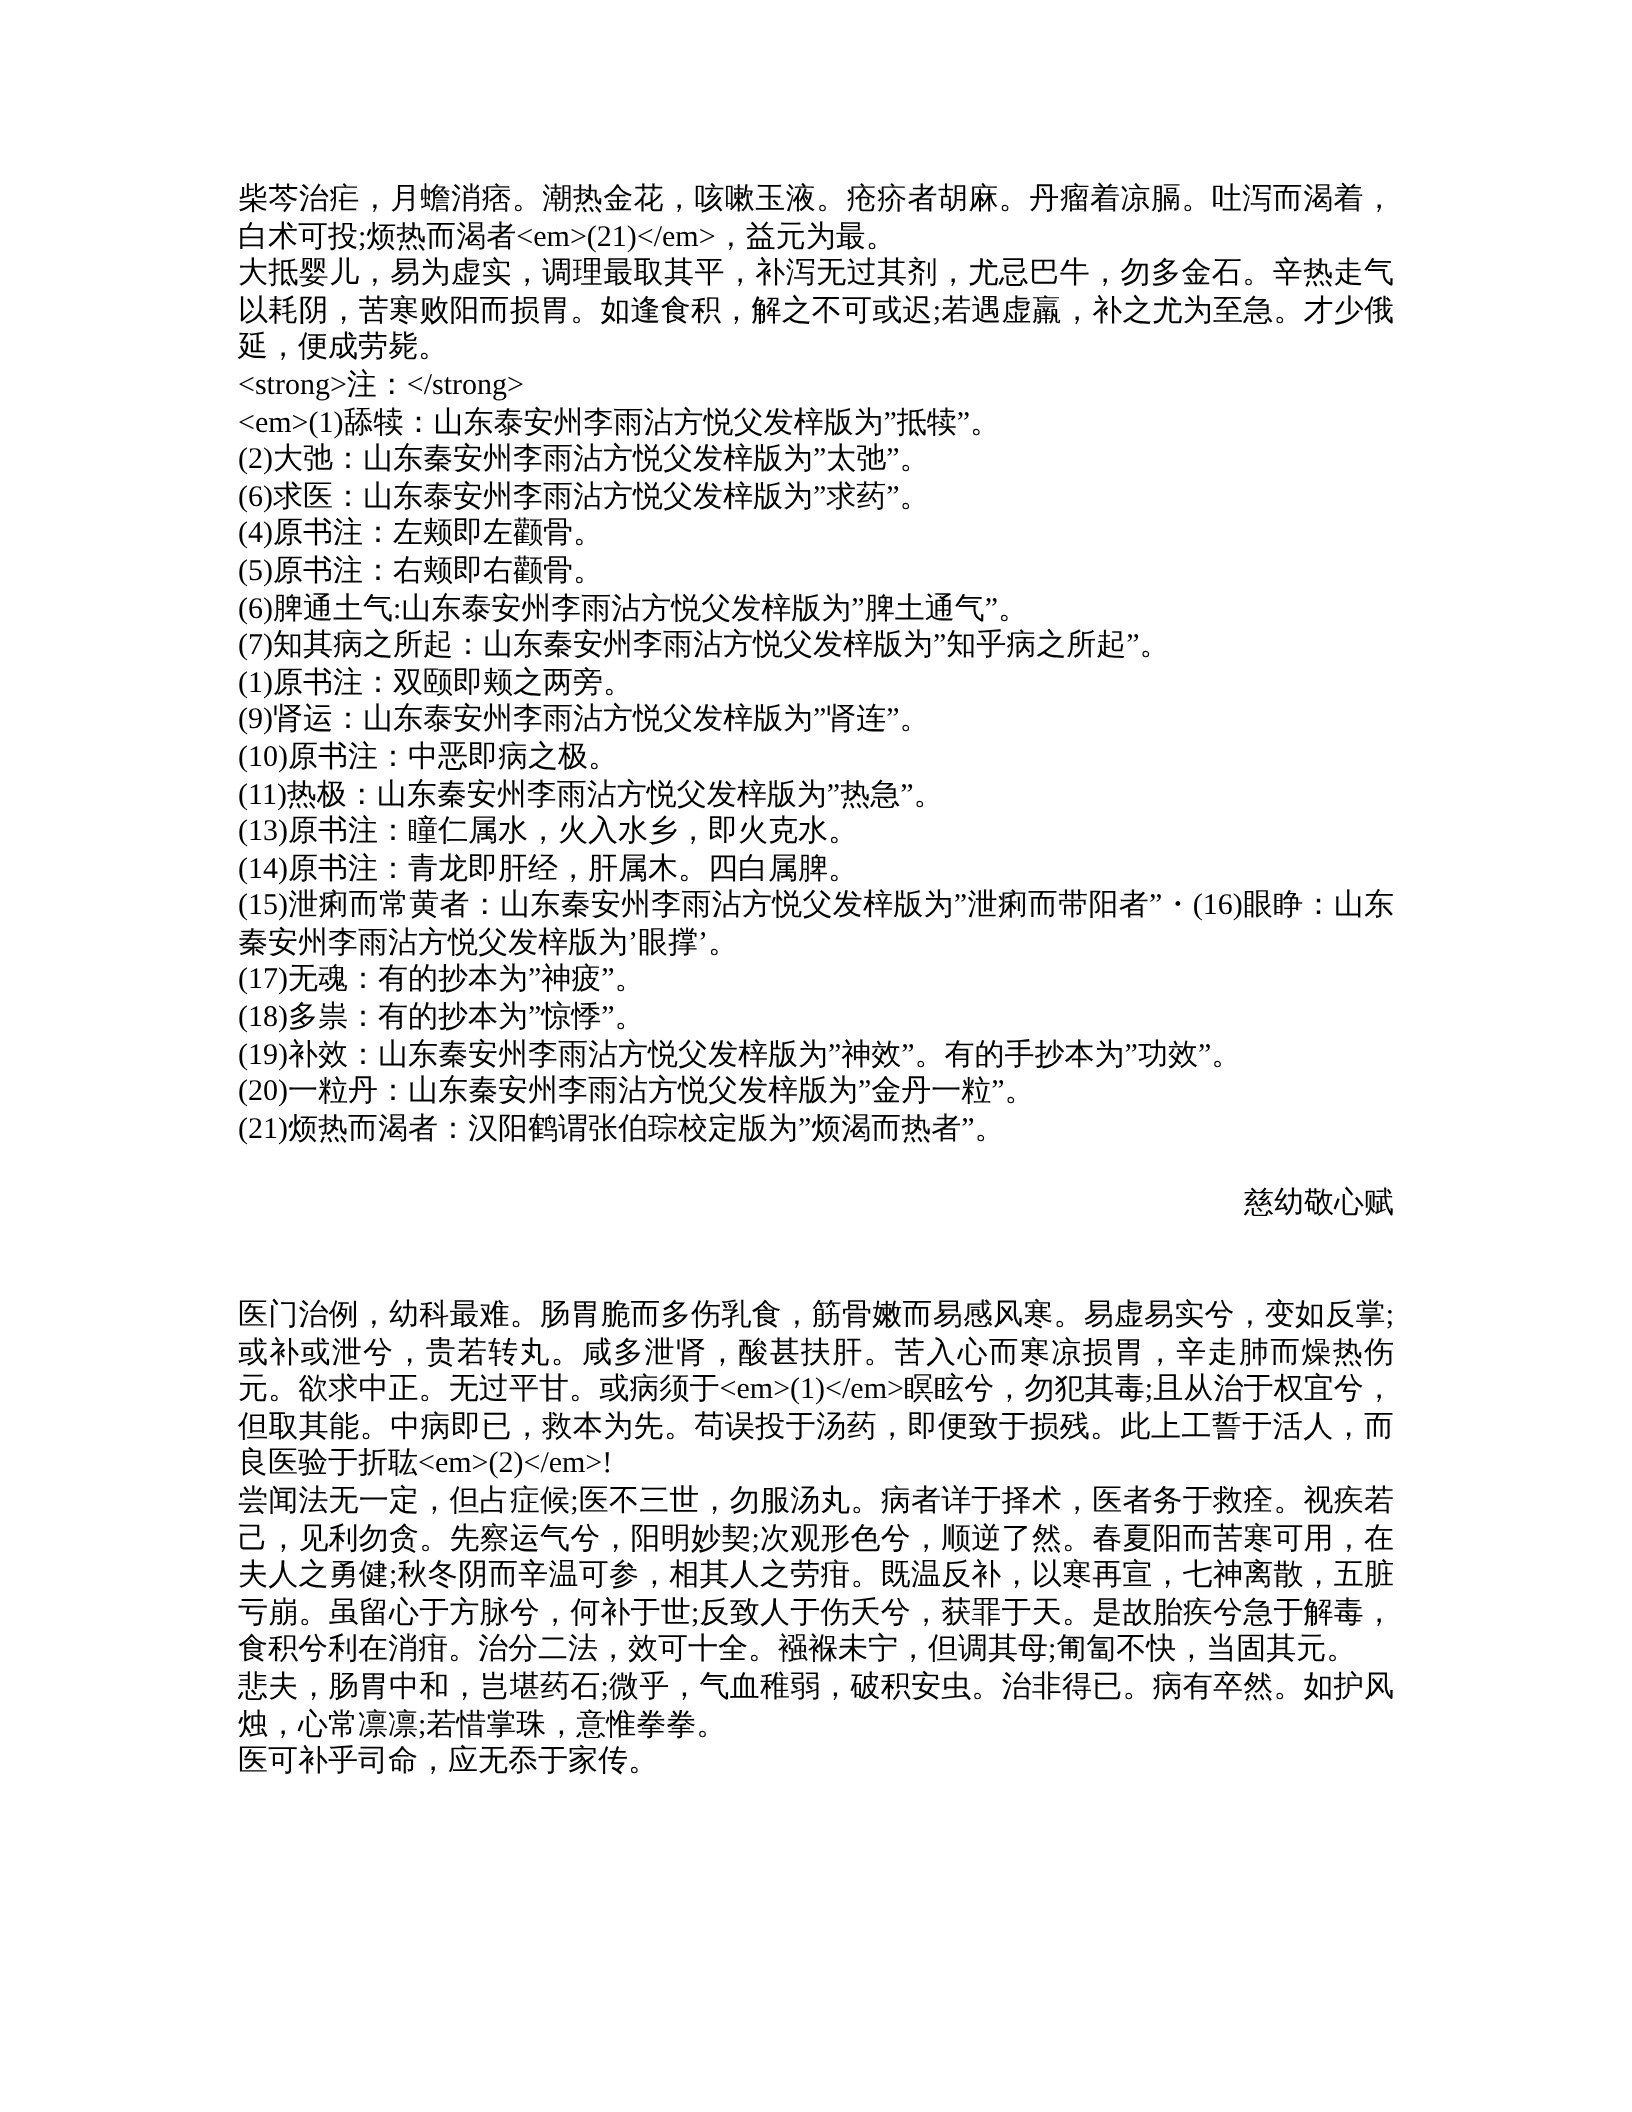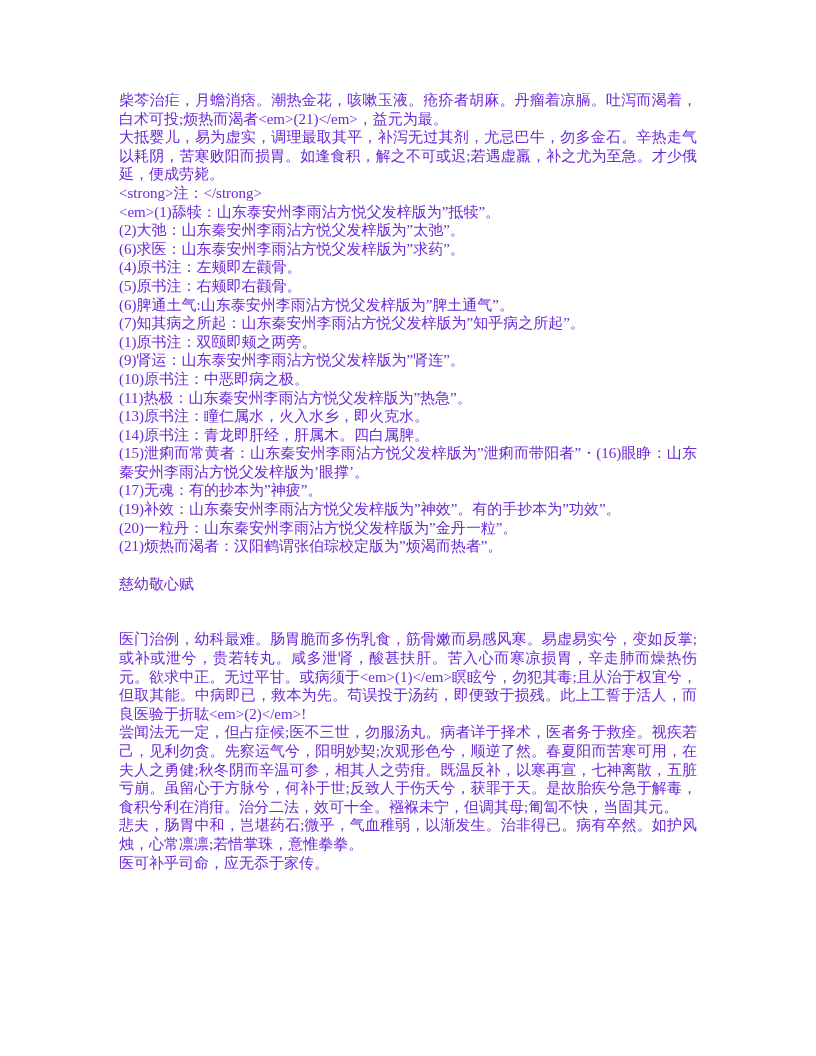--- a/index.html
+++ b/index.html
@@ -8,31 +8,31 @@
     width: 816px;
     height: 1056px;
     margin: 0 auto;
     background: #ffffff;
     box-sizing: border-box;
     padding: 91px 119px 0 119px;
     overflow: hidden;
     font-family: "Liberation Serif", "DejaVu Serif", serif;
     font-size: 15px;
     line-height: 18.6px;
-    color: #6d28d9;
+    color: #000000;
   }
   .page p {
     margin: 0;
     text-align: justify;
     word-break: break-all;
   }
   .page p.section-title {
     margin-top: 19px;
     margin-bottom: 37px;
-    text-align: left;
+    text-align: right;
   }
 </style>
 </head>
 <body>
 
 <div class="page">
   <p>柴芩治疟，月蟾消痞。潮热金花，咳嗽玉液。疮疥者胡麻。丹瘤着凉膈。吐泻而渴着，白术可投;烦热而渴者&lt;em&gt;(21)&lt;/em&gt;，益元为最。</p>
   <p>大抵婴儿，易为虚实，调理最取其平，补泻无过其剂，尤忌巴牛，勿多金石。辛热走气以耗阴，苦寒败阳而损胃。如逢食积，解之不可或迟;若遇虚羸，补之尤为至急。才少俄延，便成劳毙。</p>
   <p>&lt;strong&gt;注：&lt;/strong&gt;</p>
 
@@ -44,23 +44,24 @@
   <p>(6)脾通土气:山东泰安州李雨沾方悦父发梓版为”脾土通气”。</p>
   <p>(7)知其病之所起：山东秦安州李雨沾方悦父发梓版为”知乎病之所起”。</p>
   <p>(1)原书注：双颐即颊之两旁。</p>
   <p>(9)肾运：山东泰安州李雨沾方悦父发梓版为”肾连”。</p>
   <p>(10)原书注：中恶即病之极。</p>
   <p>(11)热极：山东秦安州李雨沾方悦父发梓版为”热急”。</p>
   <p>(13)原书注：瞳仁属水，火入水乡，即火克水。</p>
   <p>(14)原书注：青龙即肝经，肝属木。四白属脾。</p>
   <p>(15)泄痢而常黄者：山东秦安州李雨沾方悦父发梓版为”泄痢而带阳者”・(16)眼睁：山东秦安州李雨沾方悦父发梓版为’眼撑’。</p>
   <p>(17)无魂：有的抄本为”神疲”。</p>
+  <p>(18)多祟：有的抄本为”惊悸”。</p>
   <p>(19)补效：山东秦安州李雨沾方悦父发梓版为”神效”。有的手抄本为”功效”。</p>
   <p>(20)一粒丹：山东秦安州李雨沾方悦父发梓版为”金丹一粒”。</p>
   <p>(21)烦热而渴者：汉阳鹤谓张伯琮校定版为”烦渴而热者”。</p>
 
   <p class="section-title">慈幼敬心赋</p>
 
   <p>医门治例，幼科最难。肠胃脆而多伤乳食，筋骨嫩而易感风寒。易虚易实兮，变如反掌;或补或泄兮，贵若转丸。咸多泄肾，酸甚扶肝。苦入心而寒凉损胃，辛走肺而燥热伤元。欲求中正。无过平甘。或病须于&lt;em&gt;(1)&lt;/em&gt;瞑眩兮，勿犯其毒;且从治于权宜兮，但取其能。中病即已，救本为先。苟误投于汤药，即便致于损残。此上工誓于活人，而良医验于折耾&lt;em&gt;(2)&lt;/em&gt;!</p>
   <p>尝闻法无一定，但占症候;医不三世，勿服汤丸。病者详于择术，医者务于救痊。视疾若己，见利勿贪。先察运气兮，阳明妙契;次观形色兮，顺逆了然。春夏阳而苦寒可用，在夫人之勇健;秋冬阴而辛温可参，相其人之劳疳。既温反补，以寒再宣，七神离散，五脏亏崩。虽留心于方脉兮，何补于世;反致人于伤夭兮，获罪于天。是故胎疾兮急于解毒，食积兮利在消疳。治分二法，效可十全。襁褓未宁，但调其母;匍匐不快，当固其元。</p>
-  <p>悲夫，肠胃中和，岂堪药石;微乎，气血稚弱，以渐发生。治非得已。病有卒然。如护风烛，心常凛凛;若惜掌珠，意惟拳拳。</p>
+  <p>悲夫，肠胃中和，岂堪药石;微乎，气血稚弱，破积安虫。治非得已。病有卒然。如护风烛，心常凛凛;若惜掌珠，意惟拳拳。</p>
   <p>医可补乎司命，应无忝于家传。</p>
 </div>
 
 </body></html>

